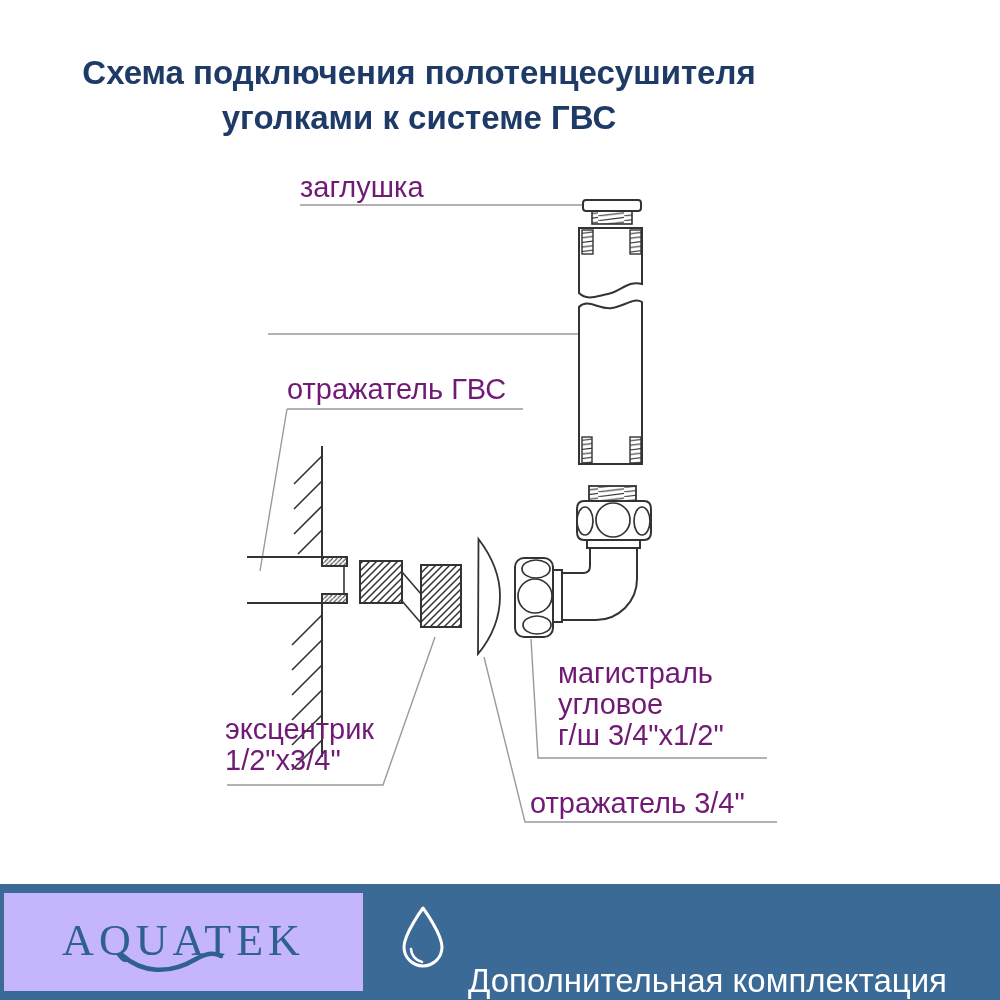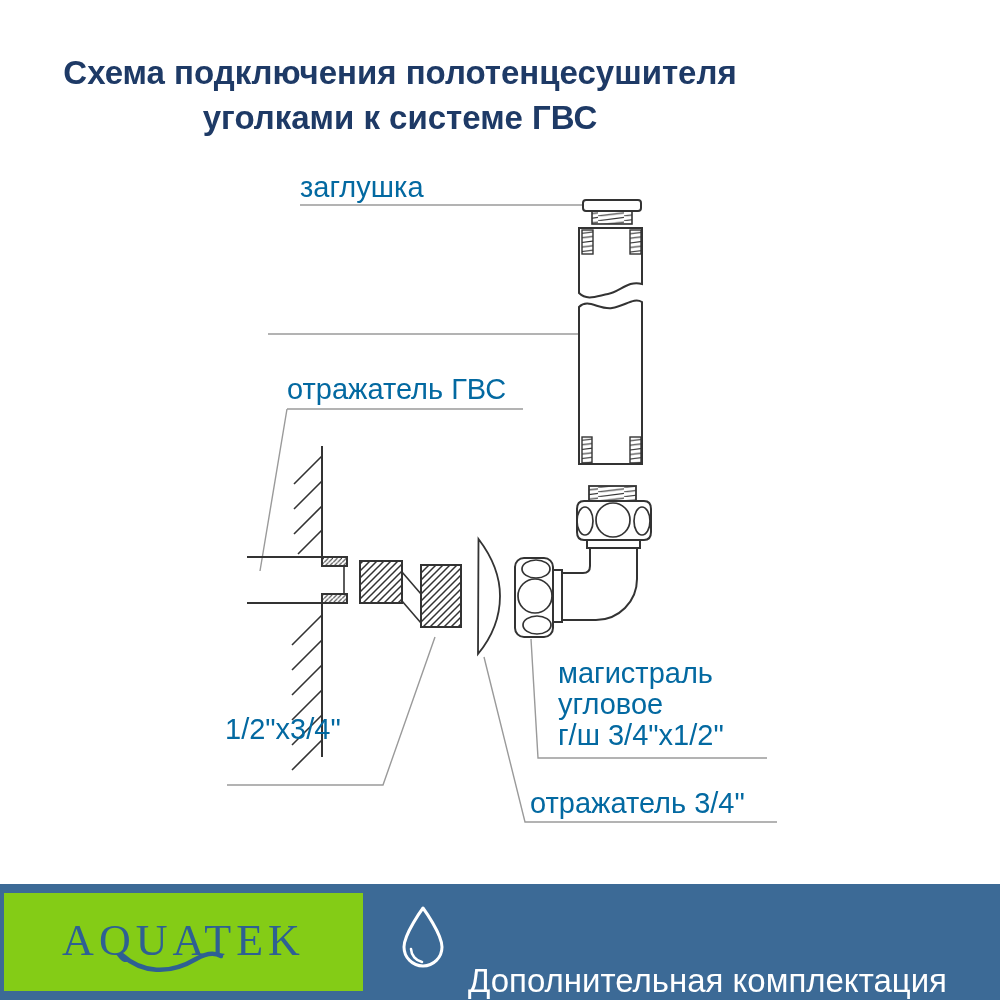--- a/index.html
+++ b/index.html
@@ -1,33 +1,33 @@
 <!DOCTYPE html>
 <html><head>
 <meta charset="utf-8">
 <style>
   html,body{margin:0;padding:0;background:#ffffff;}
   #page{position:relative;width:1000px;height:1000px;background:#fff;overflow:hidden;
         font-family:"Liberation Sans",sans-serif;}
   
   .title{position:absolute;top:50px;left:0;width:800px;text-align:center;
-         color:#1e3a66;font-size:33px;font-weight:bold;line-height:45px;}
+         color:#1e3a66;font-size:33px;font-weight:bold;line-height:45px;padding-left:19px;}
   
   #draw{position:absolute;left:0;top:0;width:1000px;height:1000px;}
   
-  .lbl{position:absolute;color:#0369a1;font-size:29px;line-height:31px;white-space:nowrap;}
+  .lbl{position:absolute;color:#701a75;font-size:29px;line-height:31px;white-space:nowrap;}
   .lbl-cap{left:300px;top:172px;}
   .lbl-towel{left:268px;top:299px;}
   .lbl-main{left:287px;top:374px;}
   .lbl-ecc{left:225px;top:714px;}
   .lbl-angle{left:558px;top:658px;}
   .lbl-refl{left:530px;top:788px;}
   
   .footer{position:absolute;left:0;top:884px;width:1000px;height:116px;background:#3c6a96;}
-  .logo-box{position:absolute;left:4px;top:9px;width:359px;height:98px;background:#84cc16;
+  .logo-box{position:absolute;left:4px;top:9px;width:359px;height:98px;background:#c4b5fd;
             display:flex;align-items:center;justify-content:center;}
   .logo-text{font-family:"Liberation Serif",serif;font-size:44px;letter-spacing:5px;
              color:#2e6093;font-weight:normal;position:relative;top:-2px;}
   .logo-swoosh{position:absolute;left:0;top:0;width:359px;height:98px;}
   .drop{position:absolute;left:399px;top:20px;width:48px;height:68px;}
   .caption{position:absolute;left:468px;top:0;height:116px;display:flex;align-items:flex-end;
            color:#ffffff;font-size:33px;white-space:nowrap;}
 </style>
 </head>
 <body>
@@ -110,20 +110,21 @@
 
     <g stroke="#333" fill="none">
       <rect x="592" y="211" width="40" height="13" fill="url(#coil)" stroke-width="1.6"></rect>
       <rect x="583" y="200" width="58" height="11" rx="3" fill="#fff" stroke-width="2"></rect>
     </g>
   </svg>
 
   <div class="lbl lbl-cap">заглушка</div>
   <div class="lbl lbl-main">отражатель ГВС</div>
   <div class="lbl lbl-ecc">
+    <div>эксцентрик</div>
     <div>1/2"x3/4"</div>
   </div>
   <div class="lbl lbl-angle">
     <div>магистраль</div>
     <div>угловое</div>
     <div>г/ш 3/4"x1/2"</div>
   </div>
   <div class="lbl lbl-refl">отражатель 3/4"</div>
 
   <div class="footer">

